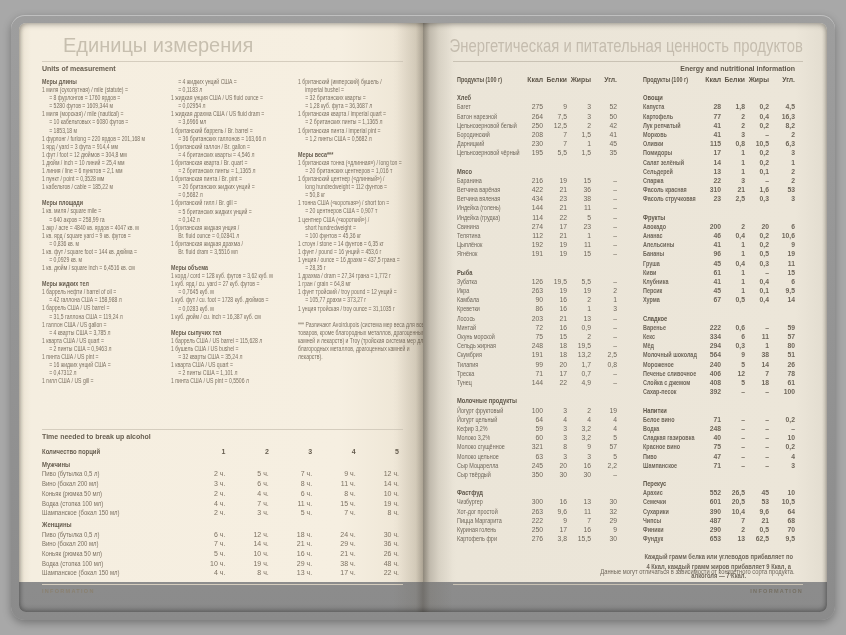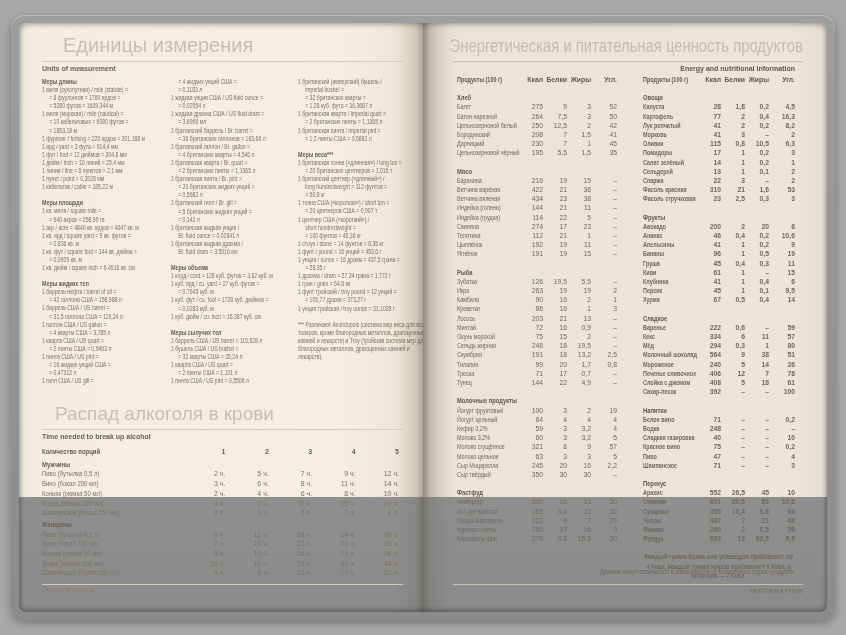--- a/index.html
+++ b/index.html
@@ -3,21 +3,21 @@
 <meta charset="utf-8">
 <style>
   html,body{margin:0;padding:0}
   body{width:846px;height:635px;background:#a8a8a8;position:relative;overflow:hidden;
        font-family:"Liberation Sans",sans-serif;-webkit-font-smoothing:antialiased}
   .book{position:absolute;left:11px;top:15px;width:824px;height:605px;border-radius:14px;
         background:linear-gradient(180deg,#9e9e9e,#8b8b8b);
         box-shadow:0 3px 8px rgba(0,0,0,.30), inset 0 1px 0 rgba(255,255,255,.35)}
   .pages{position:absolute;left:8px;top:8px;width:808px;height:589px;border-radius:7px;
          overflow:hidden;display:flex}
-  .page{position:relative;width:404px;height:474px}
+  .page{position:relative;width:404px;height:559px}
   .page.left{background:linear-gradient(90deg,#e9e1d1 0px,#f5eee0 12px,#f6efe1 320px,#efe7d7 378px,#dcd3c2 404px)}
   .page.right{background:linear-gradient(90deg,#b3ada1 0px,#cfc9bd 6px,#e3ddd0 16px,#ebe5d8 34px,#ece6d9 372px,#e2dccf 404px)}
   .gutter{position:absolute;left:374px;top:0;width:60px;height:589px;z-index:4;pointer-events:none;
           background:linear-gradient(90deg,rgba(80,70,50,0) 0%,rgba(80,70,50,.10) 38%,rgba(48,40,26,.28) 50%,rgba(80,70,50,.12) 62%,rgba(80,70,50,0) 100%)}
   .vignette{position:absolute;inset:0;border-radius:7px;z-index:5;pointer-events:none;
           box-shadow:inset 0 3px 5px rgba(0,0,0,.16), inset 0 -3px 5px rgba(0,0,0,.20), inset 2px 0 4px rgba(0,0,0,.10), inset -2px 0 4px rgba(0,0,0,.10)}
   .rule{position:absolute;border-top:1px solid #d5cdbe;height:0}
   .page.right .rule{border-top-color:#c9c2b4}
 
   
@@ -187,21 +187,20 @@
             <div class="m-line ind">= 28,35 г</div>
             <div class="m-line">1 драхма / dram = 27,34 грана = 1,772 г</div>
             <div class="m-line">1 гран / grain = 64,8 мг</div>
             <div class="m-line">1 фунт тройский / troy pound = 12 унций =</div>
             <div class="m-line ind">= 105,77 драхм = 373,27 г</div>
             <div class="m-line">1 унция тройская / troy ounce = 31,1035 г</div>
             <div class="m-note">*** Различают Avoirdupois (система мер веса для всех товаров, кроме благородных металлов, драгоценных камней и лекарств) и Troy (тройская система мер для благородных металлов, драгоценных камней и лекарств).</div>
           </div>
         </div>
 
-      <div class="alc-title">Распад алкоголя в крови</div>
       <div class="rule alc-rule"></div>
       <div class="alc-sub">Time needed to break up alcohol</div>
       <div class="alc-table">
           <div class="alc-row alc-head">
             <div class="alc-label"><span class="cnd b">Количество порций</span></div>
             <div class="num b">1</div>
             <div class="num b">2</div>
             <div class="num b">3</div>
             <div class="num b">4</div>
             <div class="num b">5</div>

